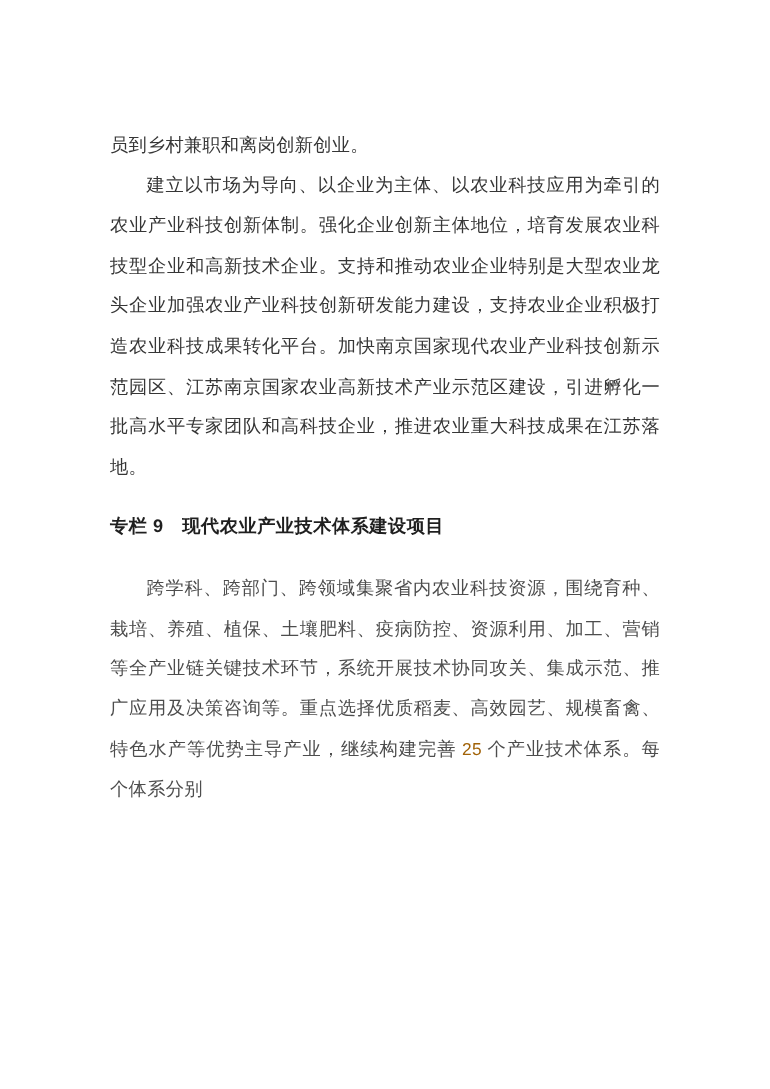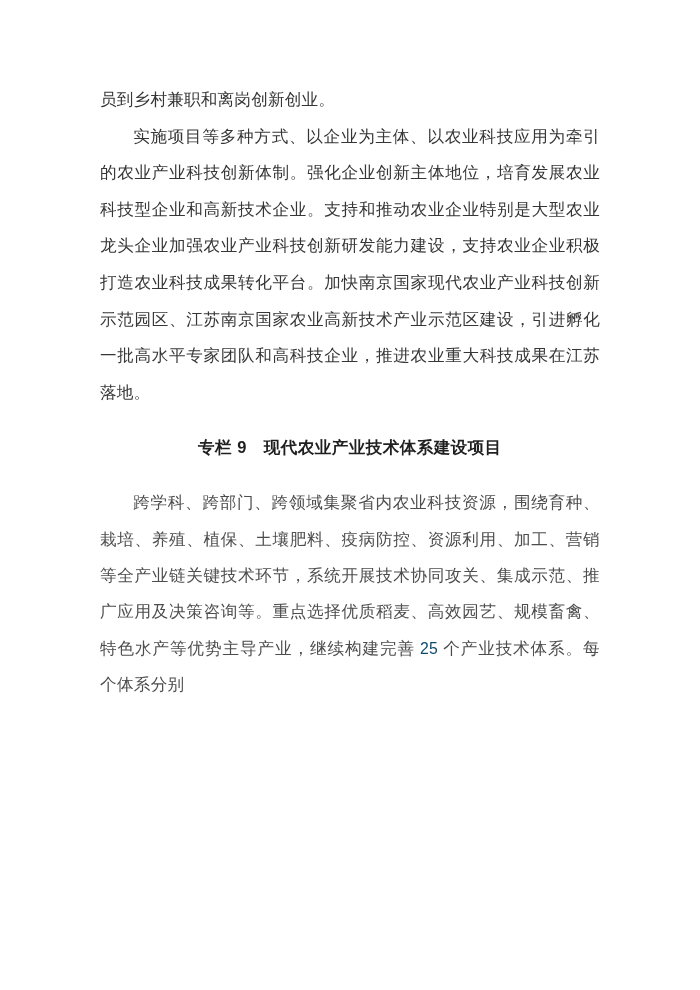--- a/index.html
+++ b/index.html
@@ -27,56 +27,57 @@
     color: #363636;
     text-align: justify;
     text-justify: inter-ideograph;
     letter-spacing: 0.2px;
   }
   p.body-para.indent {
     text-indent: 2em;
   }
   p.body-para.no-indent {
     text-indent: 0;
+    margin-top: 32px;
   }
   h3.box-heading {
     margin: 24px 0 26px 0;
     font-family: "Liberation Sans", "DejaVu Sans", sans-serif;
     font-weight: bold;
     font-size: 16.5px;
     line-height: 24px;
     color: #1f1f1f;
-    text-align: center;
+    text-align: left;
     letter-spacing: 0.5px;
   }
   p.box-para {
     margin: 0;
     font-size: 16.6px;
     line-height: 36.3px;
     color: #4d4d4d;
     text-align: justify;
     text-justify: inter-ideograph;
     text-indent: 2em;
     letter-spacing: 0.3px;
   }
   p.box-para .western-number {
     font-family: "Liberation Sans", "DejaVu Sans", sans-serif;
     font-size: 0.95em;
-    color: #0c4a6e;
+    color: #a16207;
   }
 </style>
 </head>
 <body>
 
 <div class="page">
   <div class="content">
 
     <p class="body-para no-indent">员到乡村兼职和离岗创新创业。</p>
 
-    <p class="body-para indent">实施项目等多种方式、以企业为主体、以农业科技应用为牵引的农业产业科技创新体制。强化企业创新主体地位，培育发展农业科技型企业和高新技术企业。支持和推动农业企业特别是大型农业龙头企业加强农业产业科技创新研发能力建设，支持农业企业积极打造农业科技成果转化平台。加快南京国家现代农业产业科技创新示范园区、江苏南京国家农业高新技术产业示范区建设，引进孵化一批高水平专家团队和高科技企业，推进农业重大科技成果在江苏落地。</p>
+    <p class="body-para indent">建立以市场为导向、以企业为主体、以农业科技应用为牵引的农业产业科技创新体制。强化企业创新主体地位，培育发展农业科技型企业和高新技术企业。支持和推动农业企业特别是大型农业龙头企业加强农业产业科技创新研发能力建设，支持农业企业积极打造农业科技成果转化平台。加快南京国家现代农业产业科技创新示范园区、江苏南京国家农业高新技术产业示范区建设，引进孵化一批高水平专家团队和高科技企业，推进农业重大科技成果在江苏落地。</p>
 
 
     <h3 class="box-heading">专栏 9　现代农业产业技术体系建设项目</h3>
 
     <p class="box-para"><span>跨学科、跨部门、跨领域集聚省内农业科技资源，围绕育种、栽培、养殖、植保、土壤肥料、疫病防控、资源利用、加工、营销等全产业链关键技术环节，系统开展技术协同攻关、集成示范、推广应用及决策咨询等。重点选择优质稻麦、高效园艺、规模畜禽、特色水产等优势主导产业，继续构建完善 </span><span class="western-number">25</span><span> 个产业技术体系。每个体系分别</span></p>
 
   </div>
 </div>
 
 </body></html>

